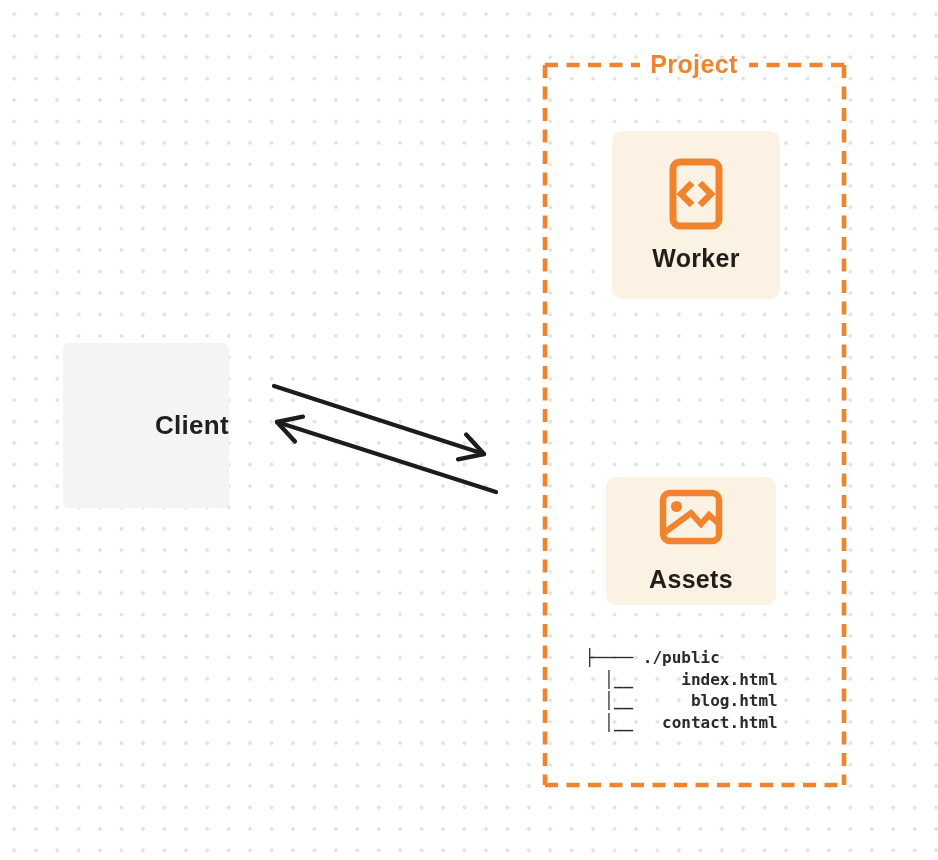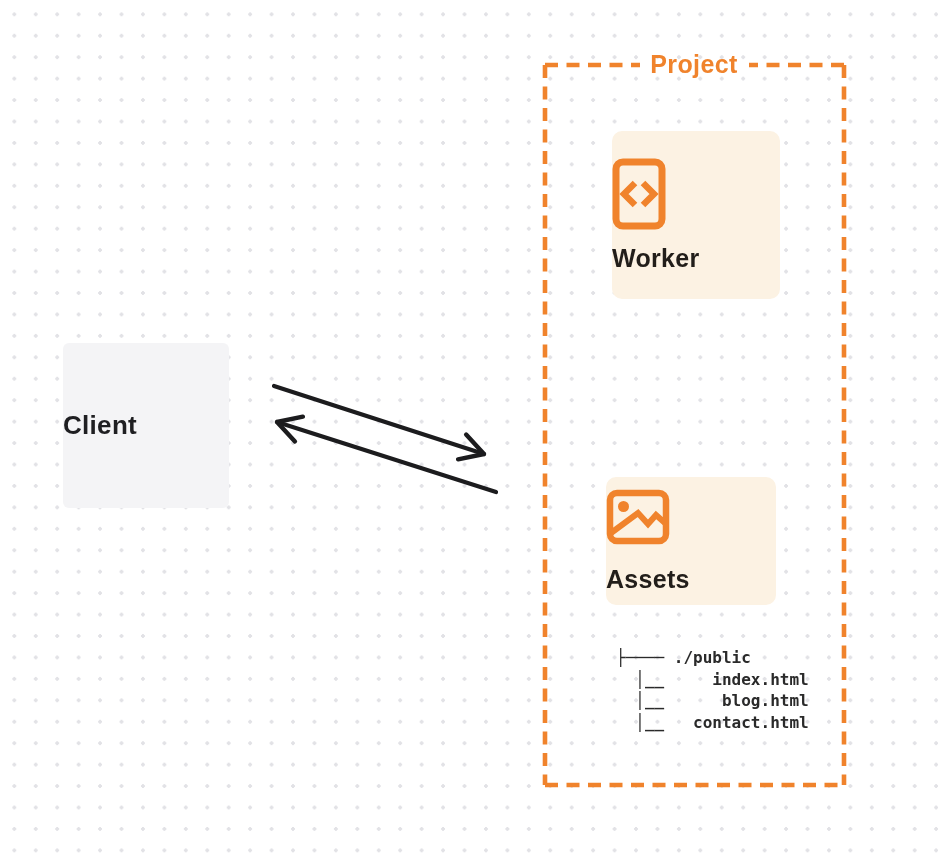--- a/index.html
+++ b/index.html
@@ -25,21 +25,21 @@
     pointer-events: none;
   }
   .client-card {
     position: absolute;
     left: 63px; top: 343px;
     width: 166px; height: 165px;
     background: #F4F4F6;
     border-radius: 6px;
     display: flex;
     align-items: center;
-    justify-content: flex-start;
+    justify-content: flex-end;
   }
   .client-card .label {
     font-size: 26px;
     font-weight: 700;
     color: #1F1F22;
     letter-spacing: 0.3px;
   }
   .request-label {
     position: absolute;
     left: 281px; top: 338px;
@@ -57,41 +57,42 @@
     font-weight: 700;
     color: #F0832C;
     letter-spacing: 0.4px;
   }
   .node-card {
     position: absolute;
     background: #FCF2E3;
     border-radius: 10px;
     display: flex;
     flex-direction: column;
+    align-items: center;
     justify-content: center;
   }
   .node-card.worker {
     left: 612px; top: 131px;
     width: 168px; height: 168px;
     gap: 14px;
   }
   .node-card.assets {
     left: 606px; top: 477px;
     width: 170px; height: 128px;
     gap: 20px;
   }
   .node-card .label {
     font-size: 25px;
     font-weight: 700;
     color: #221E1A;
     letter-spacing: 0.3px;
   }
   pre.tree {
     position: absolute;
-    left: 616px; top: 647px;
+    left: 585px; top: 647px;
     margin: 0;
     font-family: "DejaVu Sans Mono", monospace;
     font-size: 16px;
     line-height: 21.5px;
     font-weight: 600;
     color: #2A2A2A;
   }
 </style>
 </head>
 <body>

